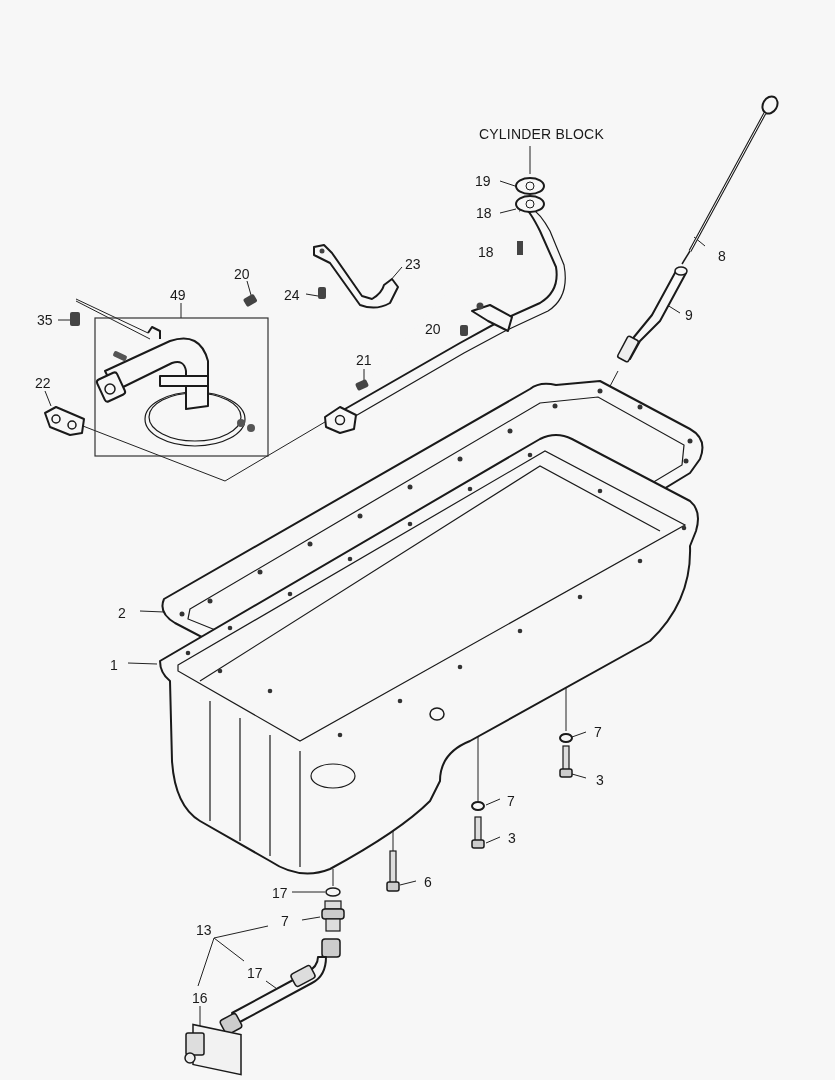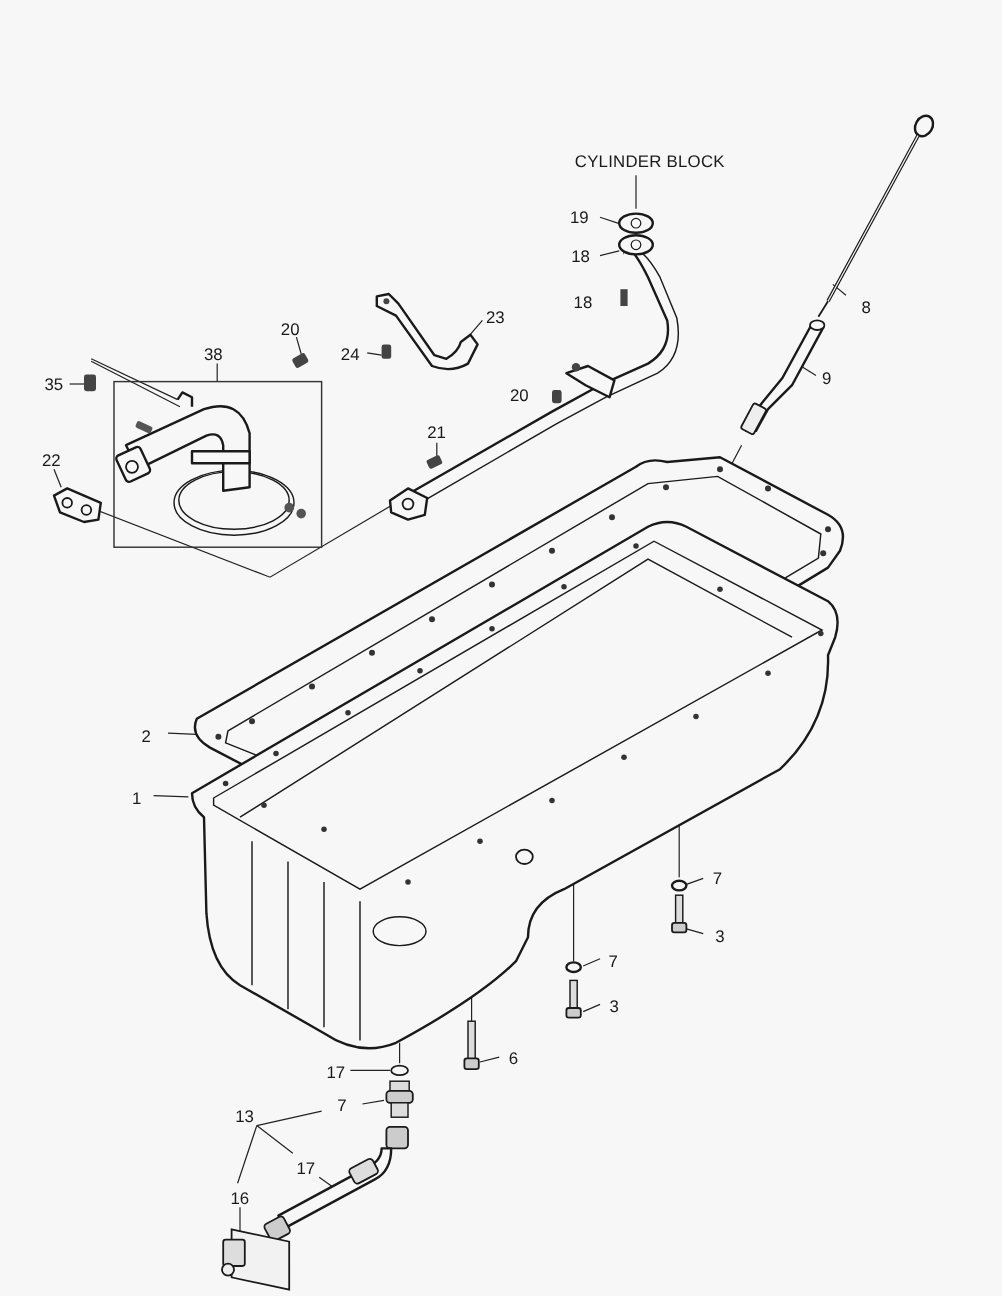--- a/index.html
+++ b/index.html
@@ -233,16 +233,16 @@
 <div class="lbl" style="left:192px;top:950px">16</div>
 <div class="lbl" style="left:272px;top:845px">17</div>
 <div class="lbl" style="left:476px;top:165px">18</div>
 <div class="lbl" style="left:475px;top:133px">19</div>
 <div class="lbl" style="left:425px;top:281px">20</div>
 <div class="lbl" style="left:356px;top:312px">21</div>
 <div class="lbl" style="left:478px;top:204px">18</div>
 <div class="lbl" style="left:405px;top:216px">23</div>
 <div class="lbl" style="left:284px;top:247px">24</div>
 <div class="lbl" style="left:35px;top:335px">22</div>
-<div class="lbl" style="left:170px;top:247px">38</div>
+<div class="lbl" style="left:170px;top:247px">49</div>
 <div class="lbl" style="left:234px;top:226px">20</div>
 <div class="lbl" style="left:37px;top:272px">35</div>
 </div>
 
 </body></html>

